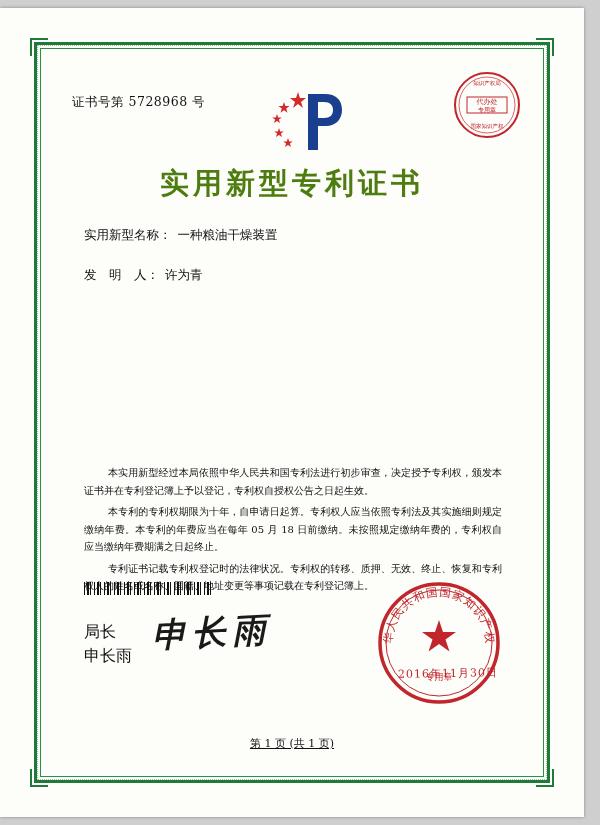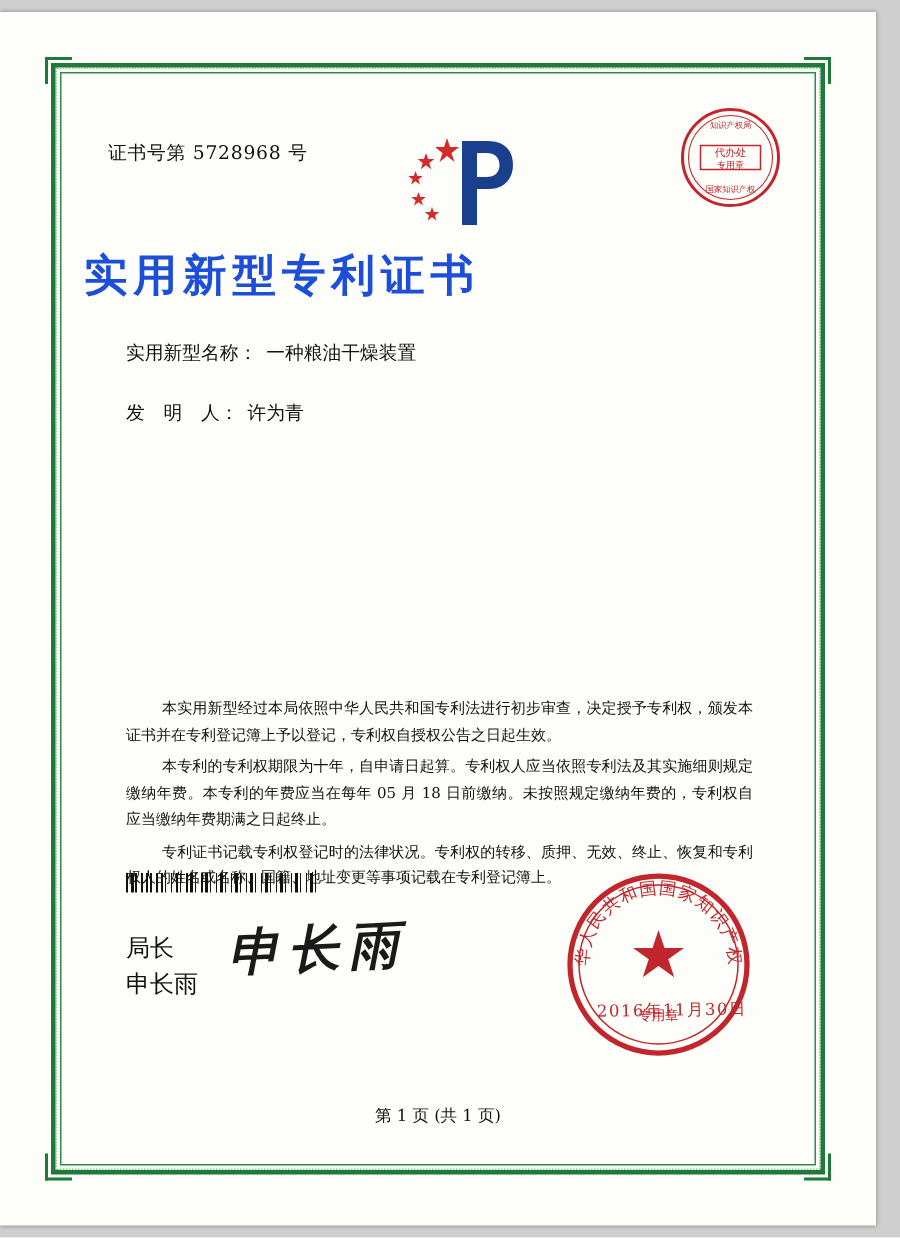--- a/index.html
+++ b/index.html
@@ -54,25 +54,26 @@
     width:120px;height:70px;
   }
 
   
   .stamp-top{
     position:absolute;right:6px;top:6px;width:70px;height:70px;
   }
 
   .main-title{
     position:absolute;left:0;right:0;top:100px;
+    text-align:center;
     font-family:"DejaVu Serif","Liberation Serif",serif;
     font-weight:bold;
     font-size:29px;
     letter-spacing:4px;
-    color:#1d4ed8;
+    color:#4d7c0f;
   }
 
   .fields{
     position:absolute;left:28px;right:24px;top:162px;
     font-family:"DejaVu Serif","Liberation Serif",serif;
     font-size:12.5px;
   }
   .field{
     margin-bottom:22px;
     line-height:1.4;
@@ -129,20 +130,21 @@
     letter-spacing:1px;
     transform:rotate(-1deg);
   }
 
   .footer{
     position:absolute;left:0;right:0;bottom:10px;
     text-align:center;
     font-family:"DejaVu Serif","Liberation Serif",serif;
     font-size:11px;
     color:#111;
+    text-decoration:underline;
   }
 </style>
 </head>
 <body>
 
 <div class="page">
 
   <div class="border-outer"></div>
   <div class="border-deco"></div>
   <div class="border-inner"></div>

